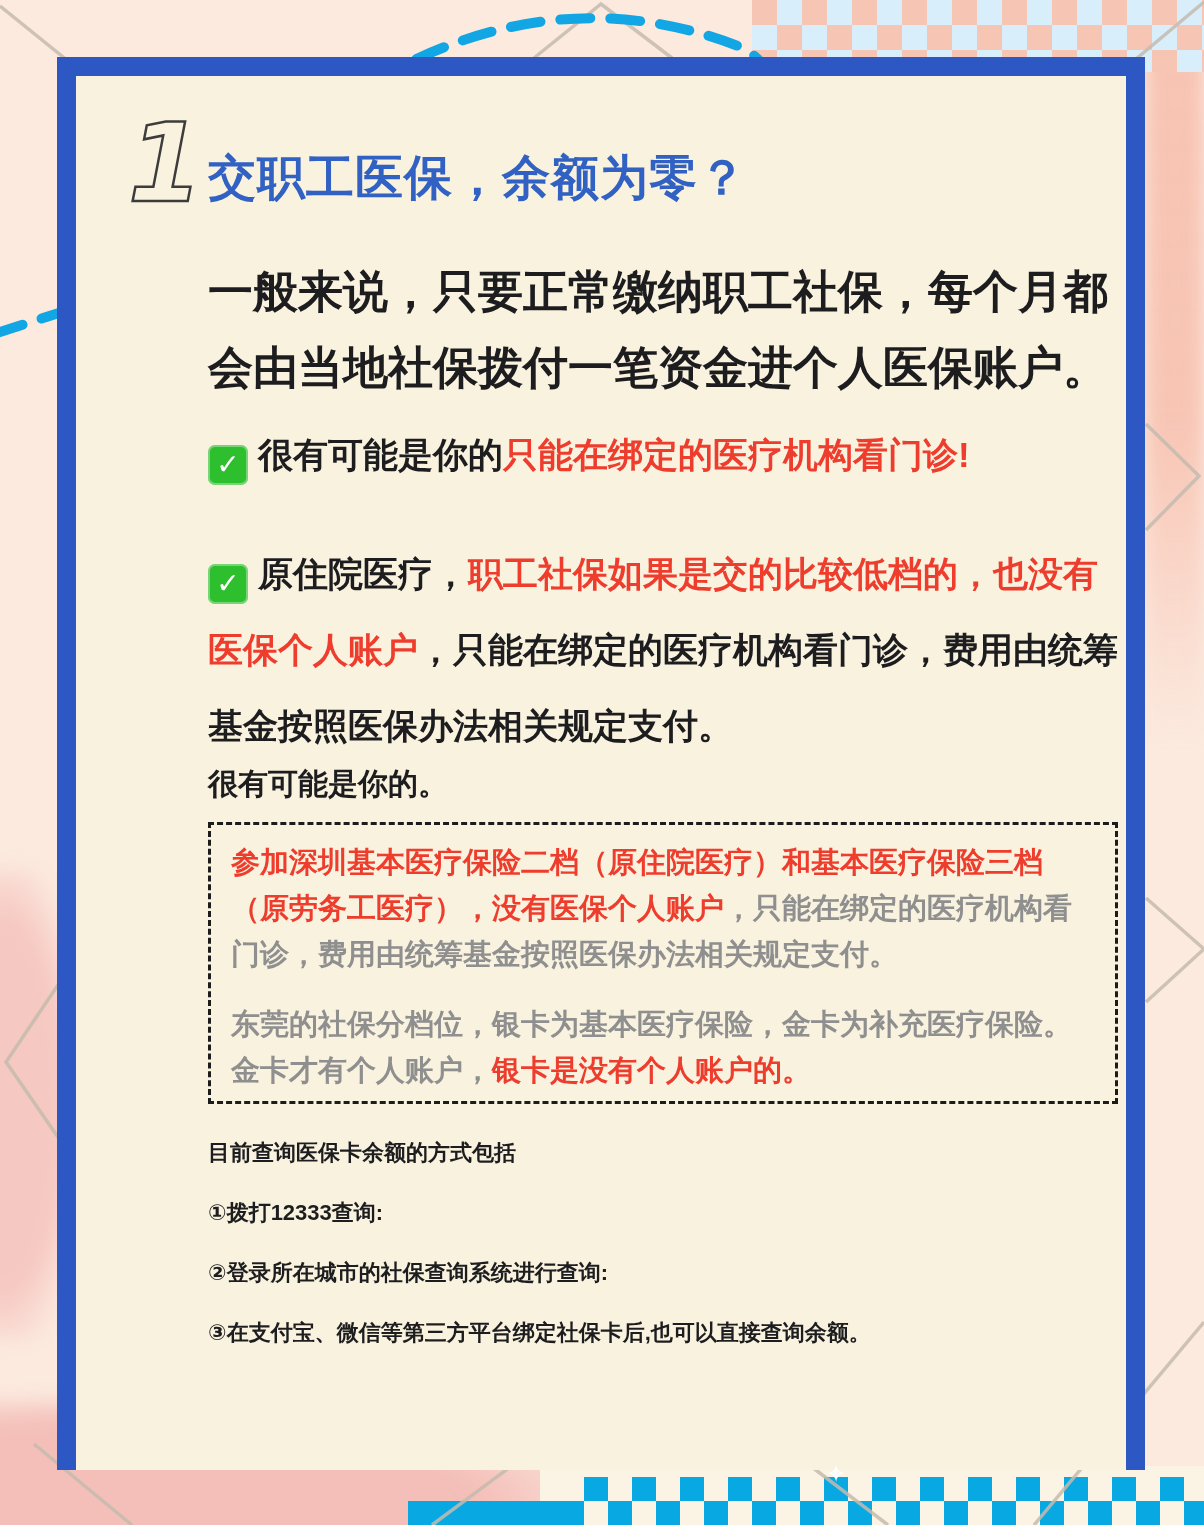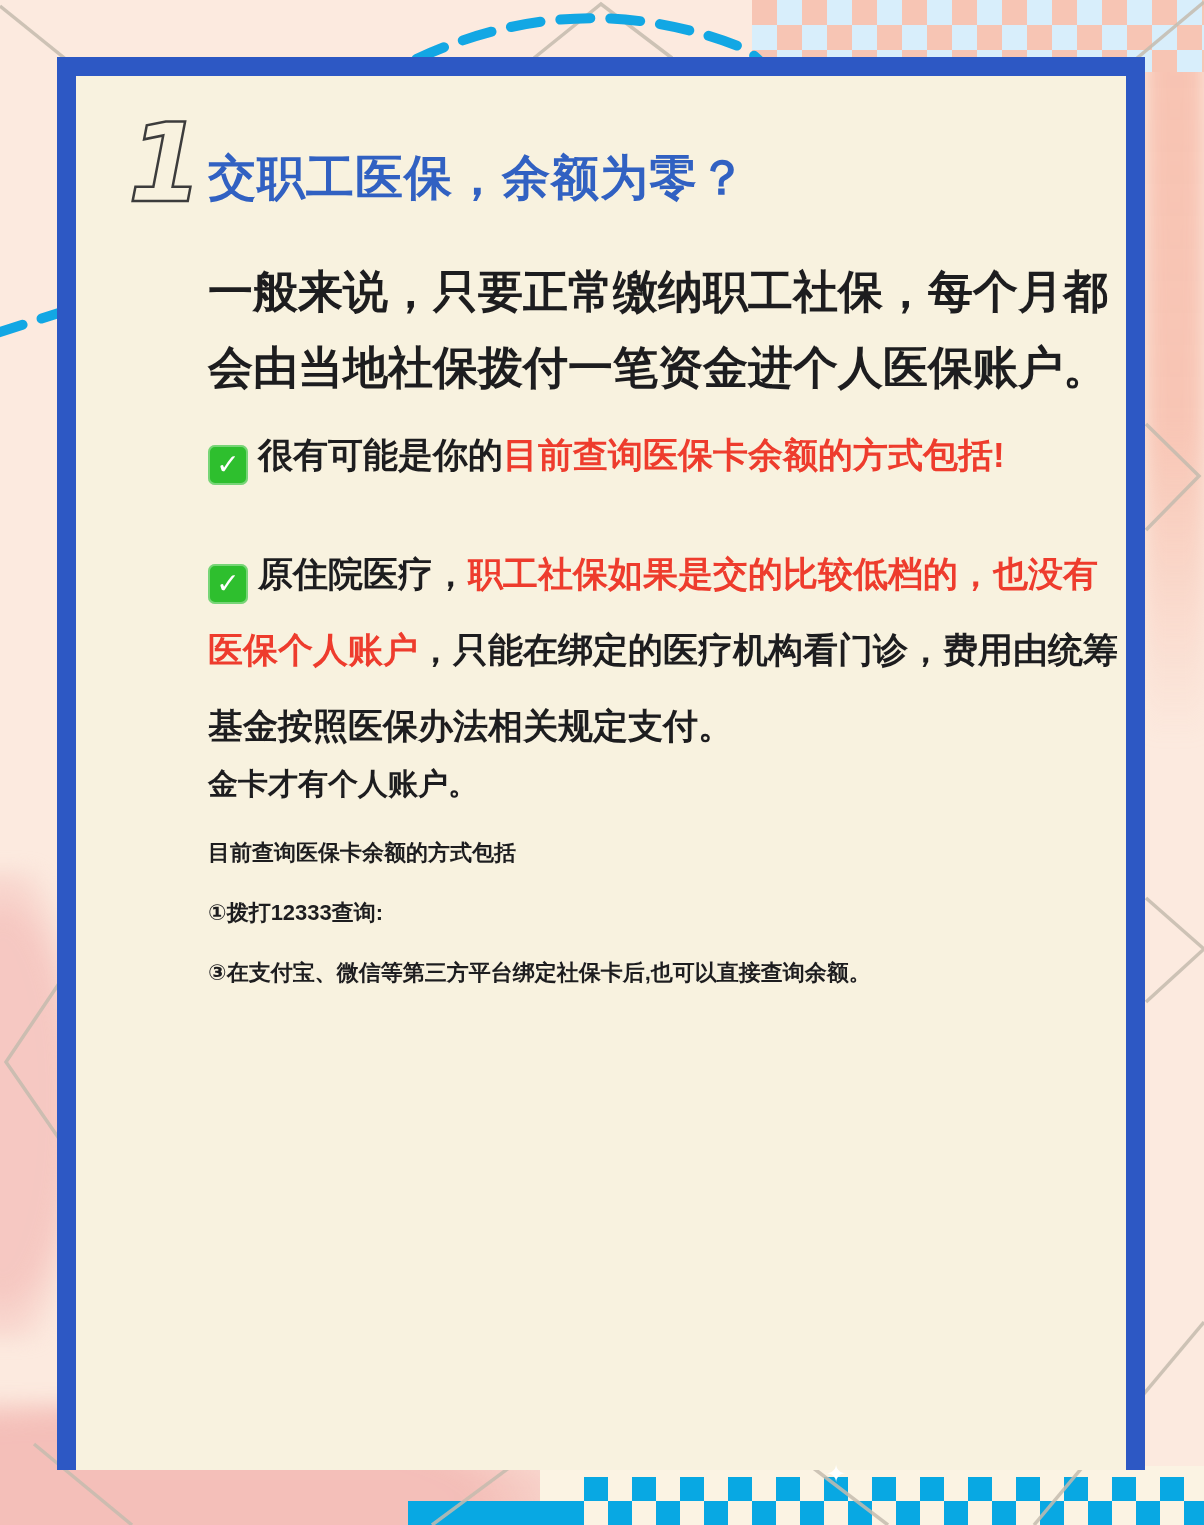--- a/index.html
+++ b/index.html
@@ -122,31 +122,36 @@
   <div class="section-number">1</div>
   <div class="card-content">
 
     <h1 class="page-title">交职工医保，余额为零？</h1>
 
     <p class="para para-1">一般来说，只要正常缴纳职工社保，每个月都会由当地社保拨付一笔资金进个人医保账户。</p>
 
 
     <p class="check-line check-1"><span class="checkbox">
           <span>✓</span>
-        </span><span>很有可能是你的</span><span class="red">目前查询医保卡余额的方式包括!</span></p>
+        </span><span>很有可能是你的</span><span class="red">只能在绑定的医疗机构看门诊!</span></p>
 
     <p class="check-line check-2"><span class="checkbox">
           <span>✓</span>
         </span><span>原住院医疗，</span><span class="red">职工社保如果是交的比较低档的，也没有医保个人账户</span><span>，只能在绑定的医疗机构看门诊，费用由统筹基金按照医保办法相关规定支付。</span></p>
 
-    <p class="example-lead">金卡才有个人账户。</p>
+    <p class="example-lead">很有可能是你的。</p>
 
+    <div class="note-box">
+      <p><span class="red">参加深圳基本医疗保险二档（原住院医疗）和基本医疗保险三档（原劳务工医疗），没有医保个人账户</span><span class="gray">，只能在绑定的医疗机构看门诊，费用由统筹基金按照医保办法相关规定支付。</span></p>
+      <p class="note-p2"><span class="gray">东莞的社保分档位，银卡为基本医疗保险，金卡为补充医疗保险。金卡才有个人账户，</span><span class="red">银卡是没有个人账户的。</span></p>
+    </div>
 
     <div class="methods">
       <div>目前查询医保卡余额的方式包括</div>
       <div>①拨打12333查询:</div>
+      <div>②登录所在城市的社保查询系统进行查询:</div>
       <div>③在支付宝、微信等第三方平台绑定社保卡后,也可以直接查询余额。</div>
     </div>
 
   </div>
 </div>
 
 <div class="sparkle">✦</div>
 
 </body></html>

